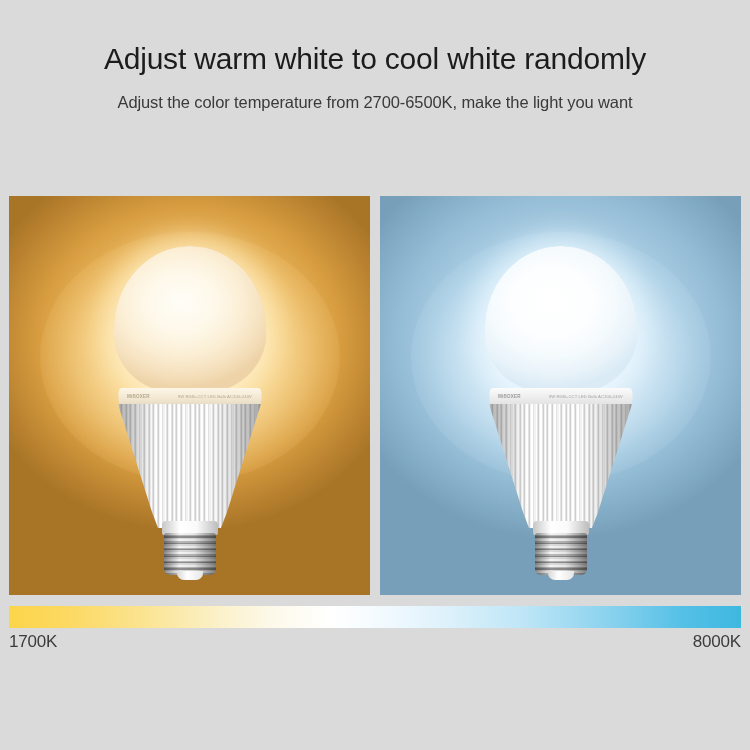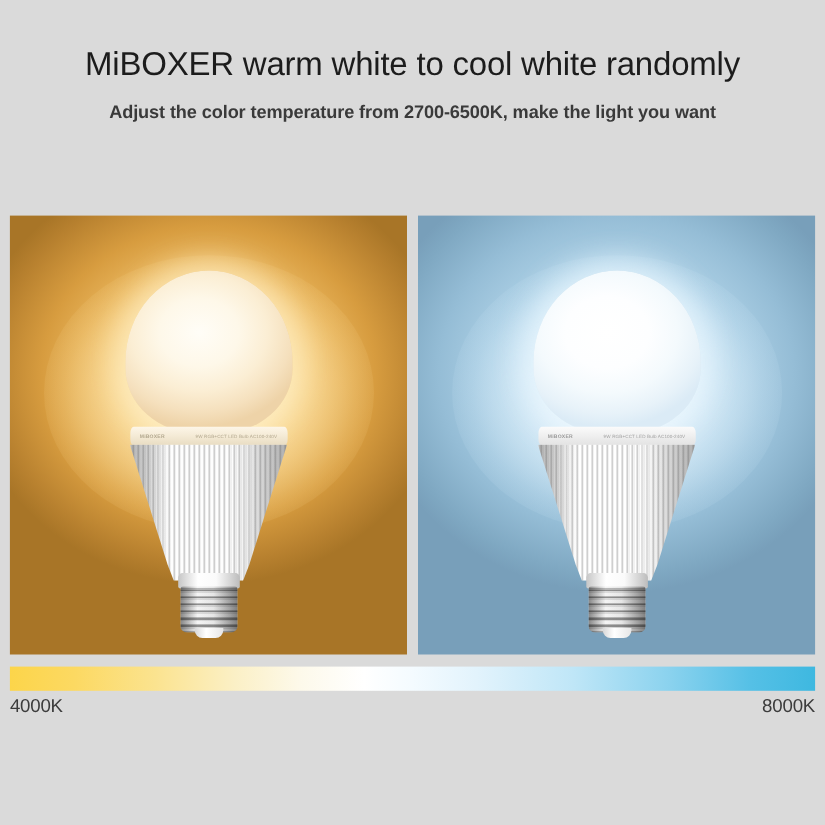--- a/index.html
+++ b/index.html
@@ -17,21 +17,21 @@
     font-size:30px;
     font-weight:400;
     color:#1c1c1c;
     letter-spacing:-0.2px;
     line-height:1.12;
     white-space:nowrap;
   }
   .subhead {
     margin-top:17px;
     font-size:16.5px;
-    font-weight:700;
+    font-weight:400;
     color:#3a3a3a;
     letter-spacing:-0.1px;
     white-space:nowrap;
   }
 
   
   .panels {
     position:absolute;
     top:196px; left:9px;
     width:732px; height:399px;
@@ -241,21 +241,21 @@
     justify-content:space-between;
     font-size:17px;
     color:#3c3c3c;
     letter-spacing:-0.2px;
   }
 </style>
 </head>
 <body>
 
 <div class="header">
-  <div class="headline">MiBOXER warm white to cool white randomly</div>
+  <div class="headline">Adjust warm white to cool white randomly</div>
   <div class="subhead">Adjust the color temperature from 2700-6500K, make the light you want</div>
 </div>
 
 <div class="panels">
 
   <div class="panel panel-warm">
     <div class="bulb-halo"></div>
     <div class="bulb">
       <div class="bulb-dome"></div>
       <div class="bulb-collar">
@@ -285,15 +285,15 @@
       <div class="bulb-neck"></div>
       <div class="bulb-base"></div>
       <div class="bulb-base-tip"></div>
     </div>
   </div>
 
 </div>
 
 <div class="cct-bar"></div>
 <div class="cct-labels">
-  <span>4000K</span>
+  <span>1700K</span>
   <span>8000K</span>
 </div>
 
 </body></html>

